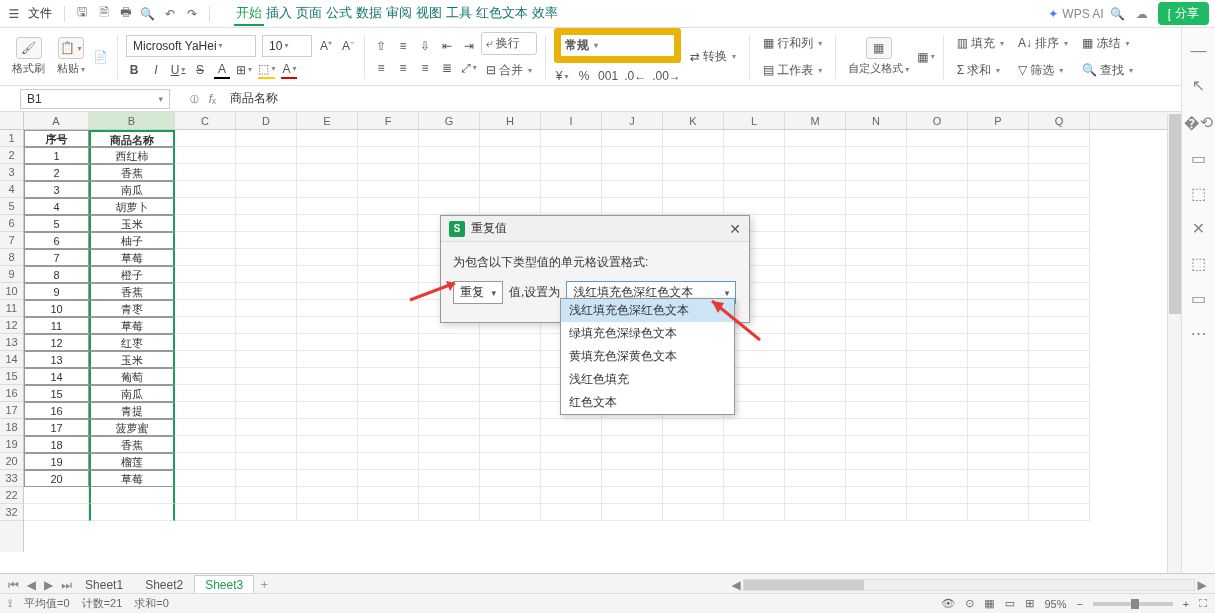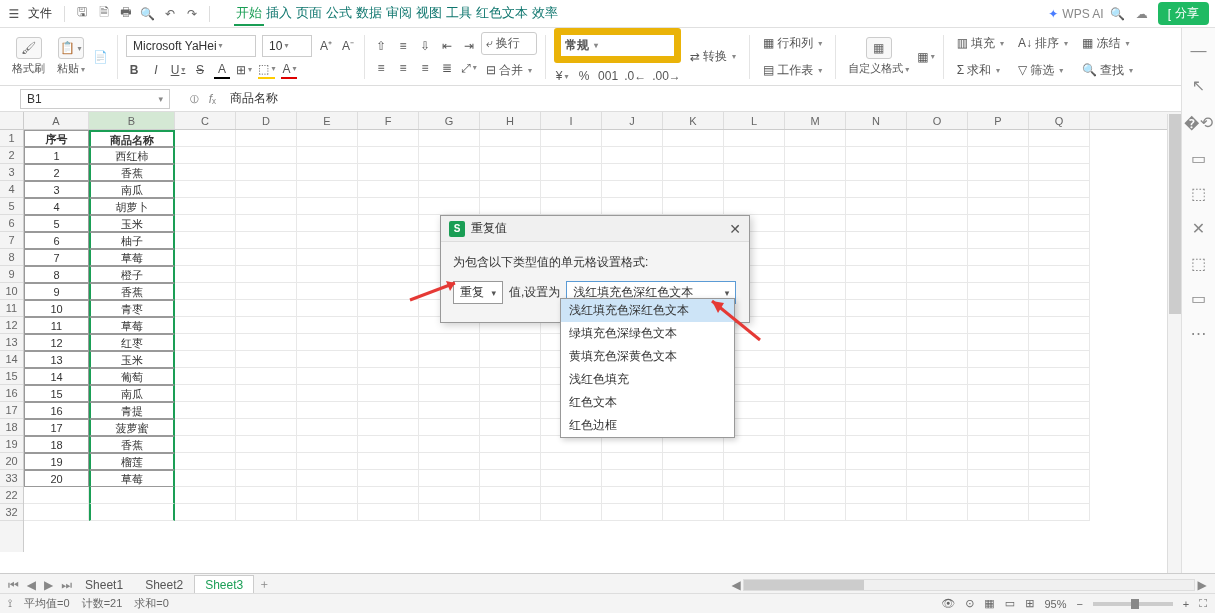--- a/index.html
+++ b/index.html
@@ -745,21 +745,20 @@
     </div>
   </div>
 </div>
 
 <div class="dropdown-list">
   <div class="opt hl">浅红填充色深红色文本</div>
   <div class="opt">绿填充色深绿色文本</div>
   <div class="opt">黄填充色深黄色文本</div>
   <div class="opt">浅红色填充</div>
   <div class="opt">红色文本</div>
-  <div class="opt">红色边框</div>
 </div>
 
 <div class="arrow" style="left:410px;top:275px;">
   <svg width="60" height="30">
       <line x1="0" y1="25" x2="45" y2="8" stroke="#e53935" stroke-width="3"></line>
       <polygon points="45,8 36,6 40,16" fill="#e53935"></polygon>
     </svg>
 </div>
 <div class="arrow" style="left:700px;top:295px;">
   <svg width="70" height="50">

